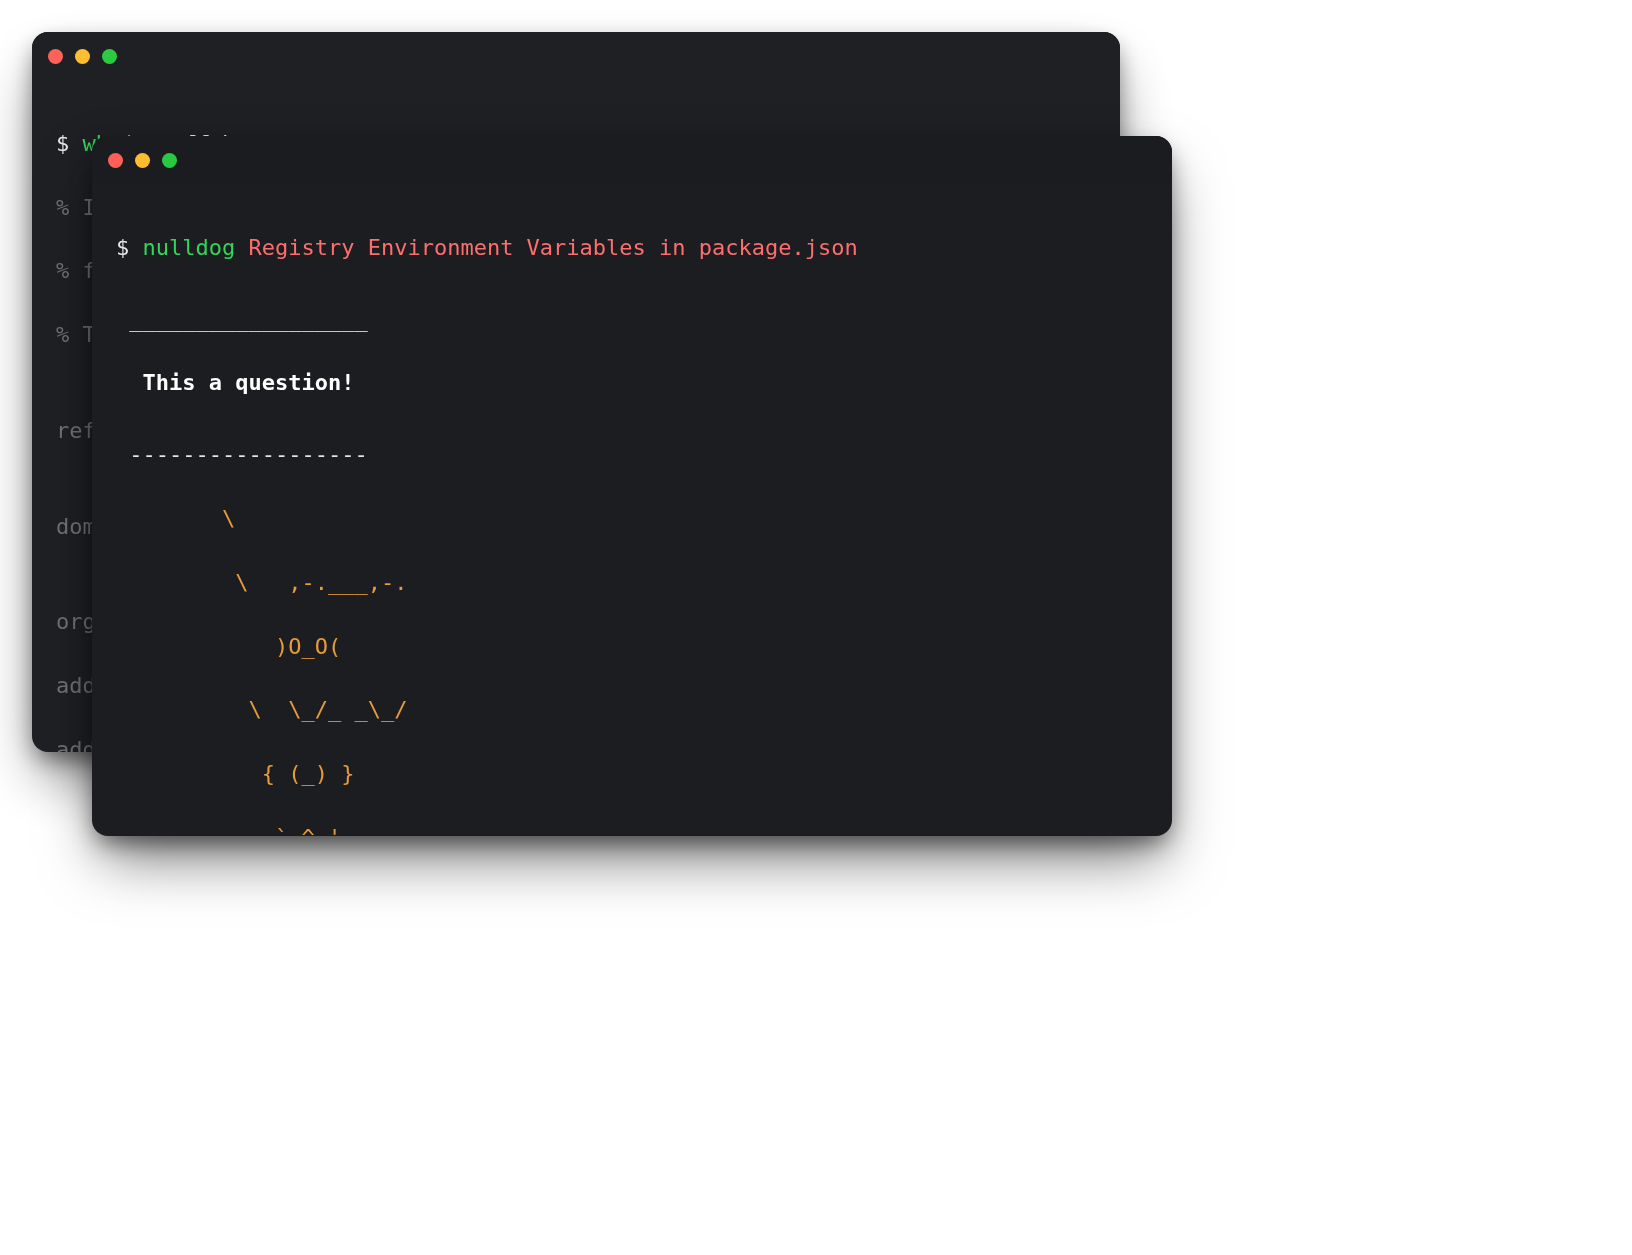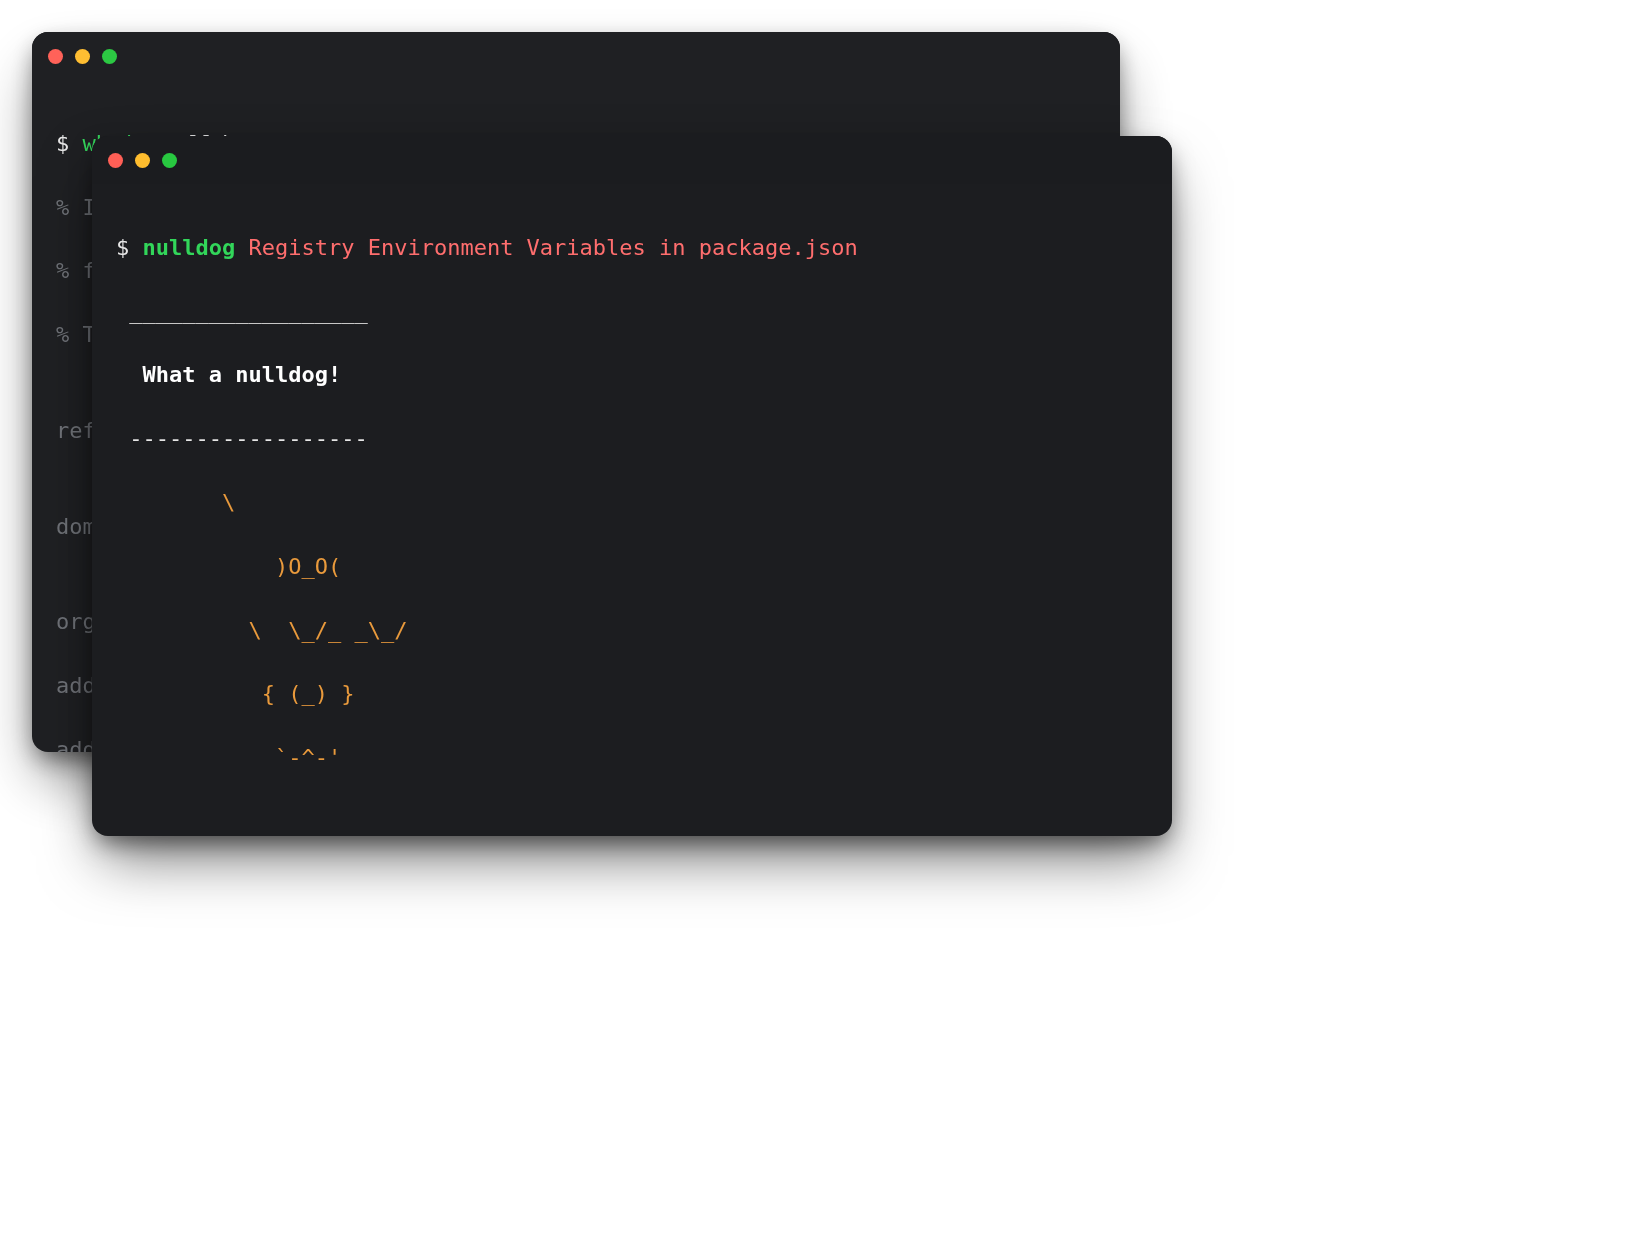--- a/index.html
+++ b/index.html
@@ -74,25 +74,25 @@
     left: 92px; top: 136px;
     width: 1080px; height: 700px;
     z-index: 2;
     background: var(--bg2);
   }
   #term-front .body {
     color: #d9dbe0;
     font-size: 22px;
   }
   #term-front .prompt { color: #e6e6e6; }
-  #term-front .cmd    { color: #32d65a; font-weight: 700; }
+  #term-front .cmd    { color: #32d65a; font-weight: 400; }
   #term-front .title  { color: var(--salmon); }
   #term-front .ascii  { color: var(--orange); }
   #term-front .speech { color: #ffffff; font-weight: 600; }
-  #term-front .dash   { color: #e6e6e6; }
+  #term-front .dash   { color: #e6e6e6; margin-top: 8px; }
 
   .row { display: block; }
 </style>
 </head>
 <body>
 
 <div class="stage">
 
   <div id="term-back" class="term">
     <div class="titlebar">
@@ -129,23 +129,24 @@
     <div class="titlebar">
       <div class="traffic">
         <div class="dot red"></div>
         <div class="dot yellow"></div>
         <div class="dot green"></div>
       </div>
     </div>
     <div class="body">
 <span class="row"><span class="prompt">$ </span><span class="cmd">nulldog</span> <span class="title">Registry Environment Variables in package.json</span></span>
 <span class="row dash"> __________________ </span>
-<span class="row speech">  What a nulldog!  </span>
+<span class="row speech">  This a question!  </span>
 <span class="row dash"> ------------------ </span>
 <span class="row ascii">        \</span>
+<span class="row ascii">         \   ,-.___,-.</span>
 <span class="row ascii">            )O_O(</span>
 <span class="row ascii">          \  \_/_ _\_/</span>
 <span class="row ascii">           { (_) }</span>
 <span class="row ascii">            `-^-'</span>
 
 
 
 
     </div>
   </div>

